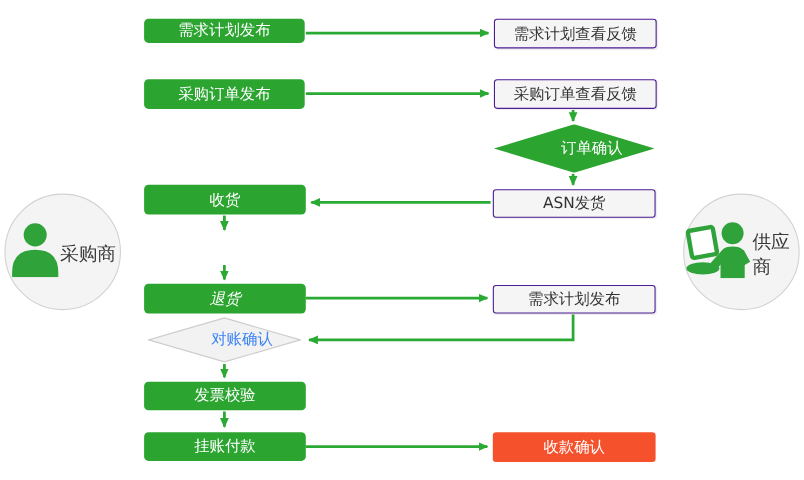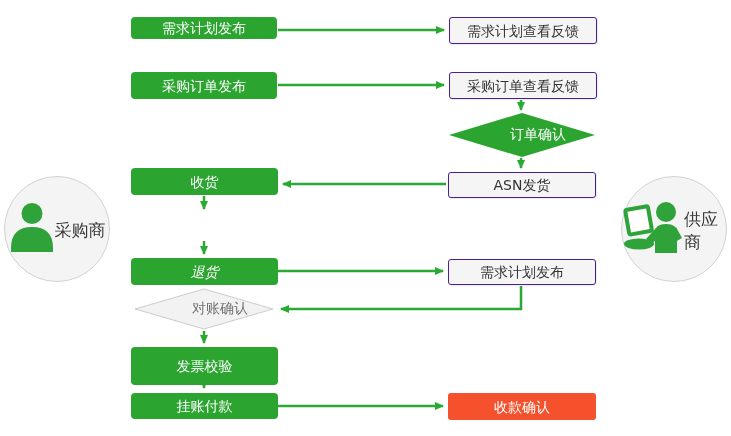--- a/index.html
+++ b/index.html
@@ -22,41 +22,41 @@
   }
   .node.red    { background:#f4512c; color:#ffffff; border-radius:3px; }
   
   .diamond { position:absolute; }
   .diamond svg { position:absolute; left:0; top:0; width:100%; height:100%; }
   .diamond .d-label {
     position:absolute; left:16px; top:0; width:100%; height:100%;
     display:flex; align-items:center; justify-content:center; font-size:14px; white-space:nowrap;
   }
   .diamond.d-green .d-label { color:#ffffff; }
-  .diamond.d-gray  .d-label { color:#737373; }
+  .diamond.d-gray  .d-label { color:#3b82f6; }
   
   .actor {
     position:absolute; width:106px; height:106px; border-radius:50%;
     background:#f4f4f4; border:1px solid #d2d2d2;
     display:flex; flex-direction:row; align-items:center; justify-content:center;
   }
   .actor .actor-label { font-size:17px; color:#3a3a3a; margin-top:3px; }
   
   #n-demand-plan-publish  { left:131px; top:17px;  width:146px; height:22px; }
   #n-demand-plan-feedback { left:449px; top:17px;  width:148px; height:27px; }
   #n-po-publish           { left:131px; top:72px;  width:146px; height:27px; }
   #n-po-feedback          { left:449px; top:72px;  width:148px; height:27px; }
   #d-order-confirm        { left:449px; top:113px; width:146px; height:44px; }
   #n-asn-ship             { left:448px; top:172px; width:148px; height:26px; }
   #n-receive-goods        { left:131px; top:168px; width:147px; height:27px; }
   #n-quality-check        { left:131px; top:213px; width:147px; height:27px; }
   #n-return-goods         { left:131px; top:258px; width:147px; height:27px;font-style:italic; }
   #n-create-statement     { left:448px; top:259px; width:148px; height:26px; }
   #d-statement-confirm    { left:134px; top:288px; width:140px; height:42px; }
-  #n-invoice-verify       { left:131px; top:347px; width:147px; height:38px; }
+  #n-invoice-verify       { left:131px; top:347px; width:147px; height:26px; }
   #n-payment-on-account   { left:131px; top:393px; width:147px; height:26px; }
   #n-receipt-confirm      { left:448px; top:393px; width:148px; height:27px; }
   #actor-purchaser        { left:4px;   top:176px; }
   #actor-supplier         { left:621px; top:176px; }
 </style>
 </head>
 <body>
 
 <div class="stage">
 

